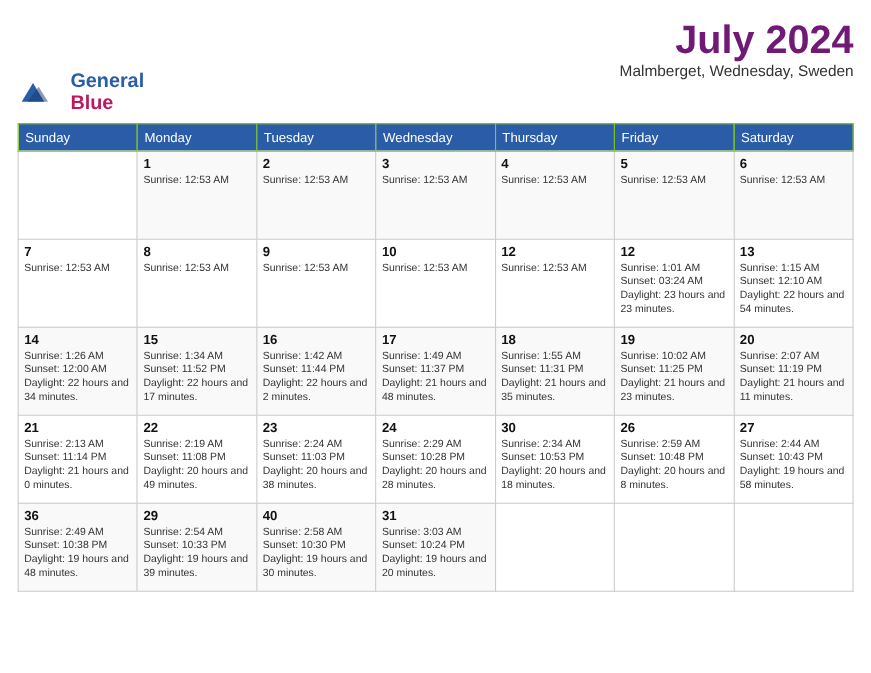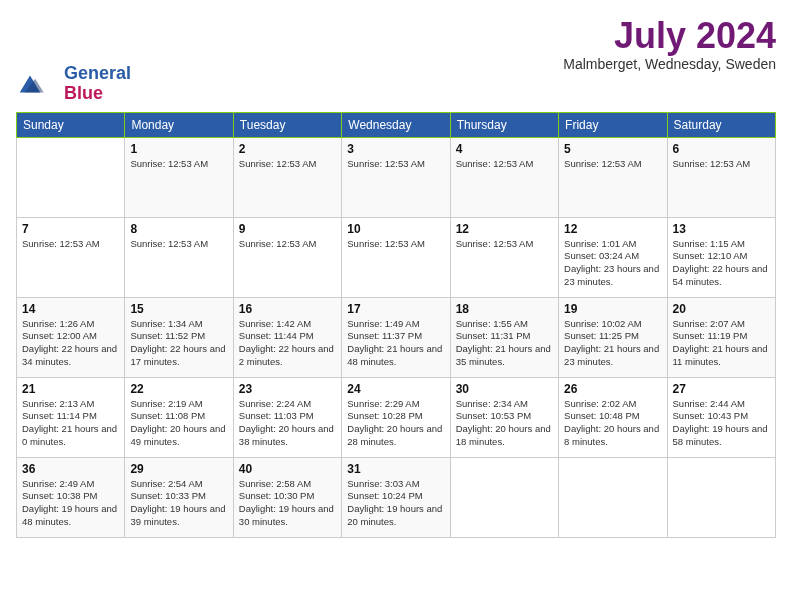--- a/index.html
+++ b/index.html
@@ -256,21 +256,21 @@
 Daylight: 20 hours and 28 minutes.</div>
         </td>
         <td>
           <span class="day-num">30</span>
           <div class="day-info">Sunrise: 2:34 AM
 Sunset: 10:53 PM
 Daylight: 20 hours and 18 minutes.</div>
         </td>
         <td>
           <span class="day-num">26</span>
-          <div class="day-info">Sunrise: 2:02 AM
+          <div class="day-info">Sunrise: 2:59 AM
 Sunset: 10:48 PM
 Daylight: 20 hours and 8 minutes.</div>
         </td>
         <td>
           <span class="day-num">27</span>
           <div class="day-info">Sunrise: 2:44 AM
 Sunset: 10:43 PM
 Daylight: 19 hours and 58 minutes.</div>
         </td>
       </tr>

